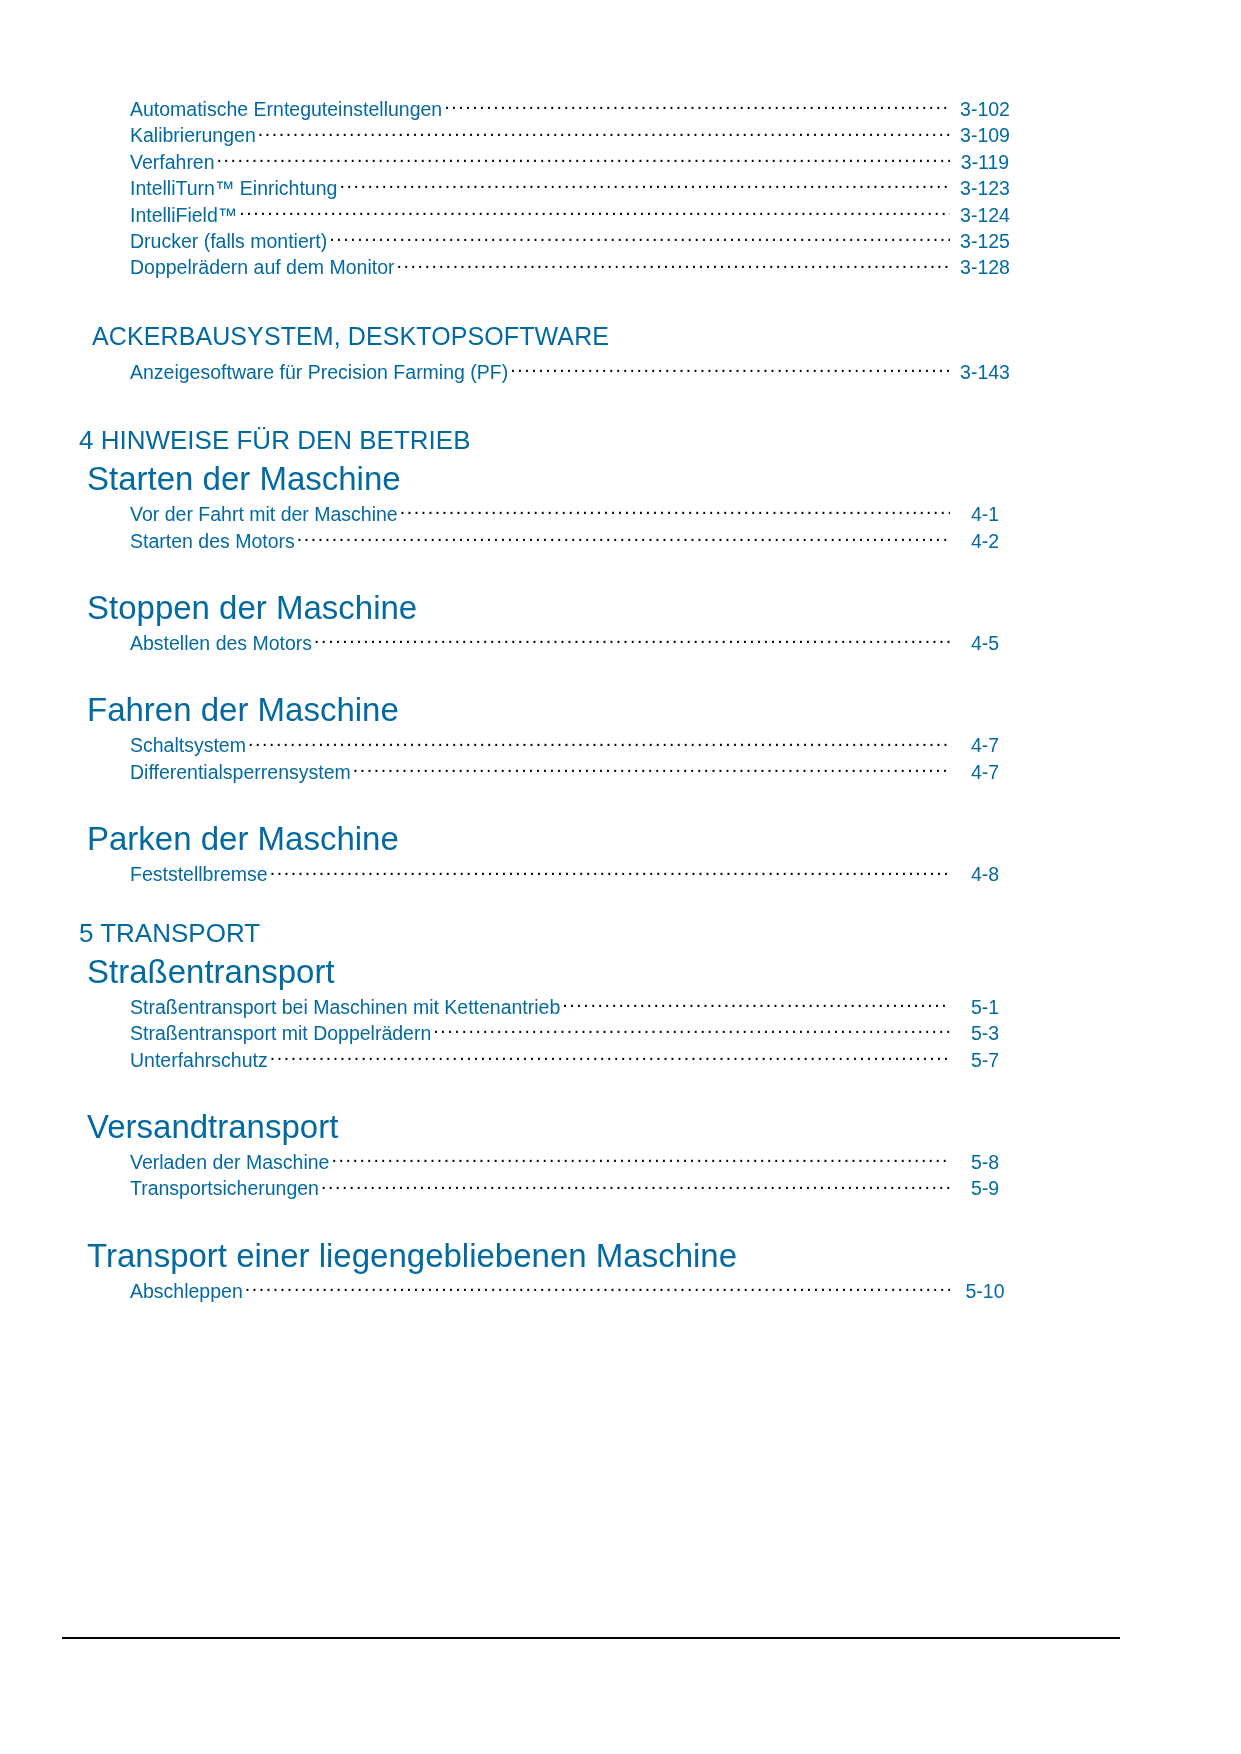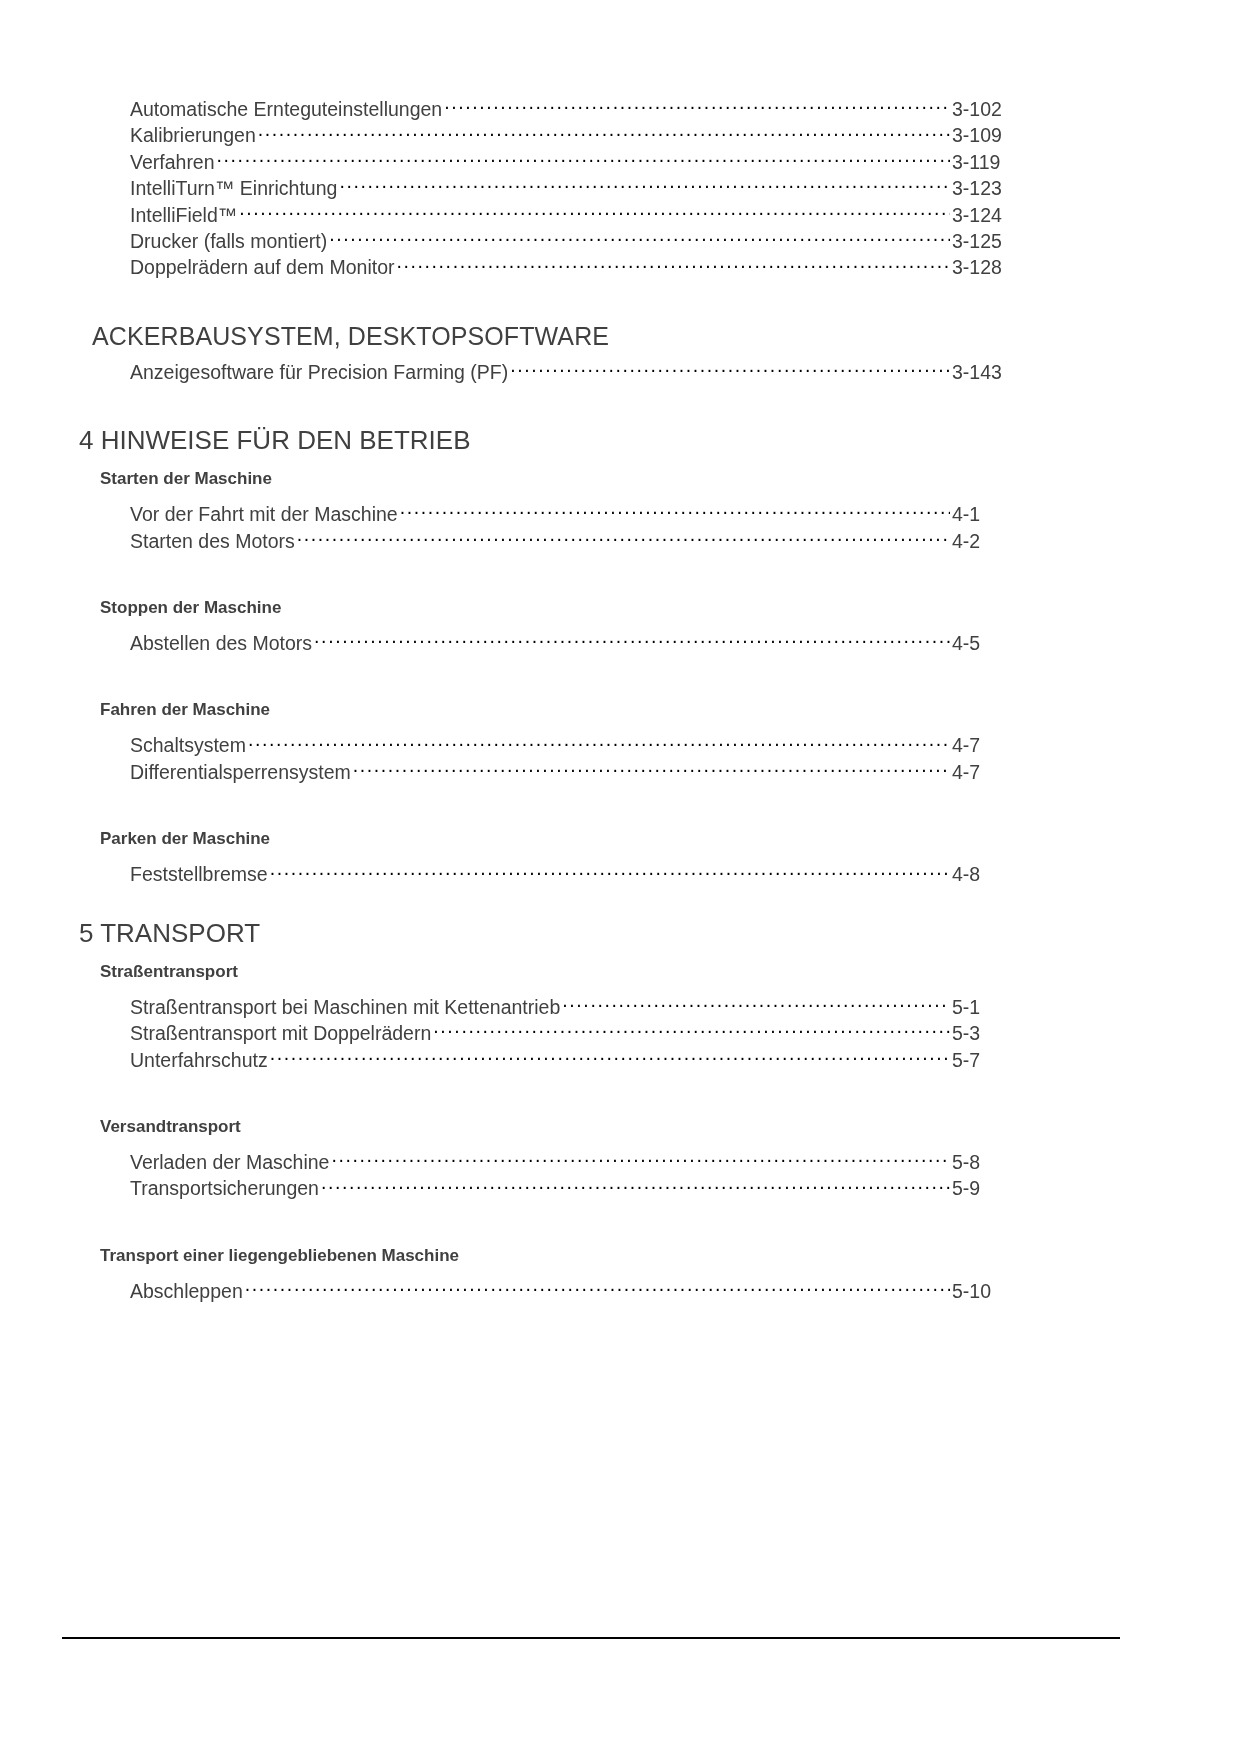--- a/index.html
+++ b/index.html
@@ -7,21 +7,21 @@
     padding: 0;
     background: #ffffff;
   }
   .page {
     position: relative;
     width: 1241px;
     height: 1754px;
     margin: 0 auto;
     background: #ffffff;
     font-family: "Liberation Sans", sans-serif;
-    color: #404040;
+    color: #0369a1;
     box-sizing: border-box;
     overflow: hidden;
   }
   .content {
     position: absolute;
     left: 62px;
     top: 96px;
     width: 1056px;
   }
 
@@ -45,21 +45,21 @@
     content: "................................................................................................................................................................................................";
     position: absolute;
     left: 0;
     bottom: 0.02em;
     white-space: nowrap;
     letter-spacing: 1.6px;
     color: #000;
   }
   .row .page-num {
     white-space: nowrap;
-    text-align: left;
+    text-align: center;
   }
 
   
   .entry {
     font-size: 19.5px;
     line-height: 26.4px;
     margin-left: 68px;
     width: 888px;
   }
   .entry .page-num { min-width: 66px; }
@@ -77,24 +77,24 @@
   }
   
   .chapter-head {
     font-size: 26px;
     line-height: 34px;
     margin-left: 17px;
     font-weight: normal;
   }
   
   .group-head {
-    font-size: 17px;
+    font-size: 33px;
     line-height: 32px;
-    margin-left: 38px;
-    font-weight: bold;
+    margin-left: 25px;
+    font-weight: normal;
   }
 
   .sp-38 { height: 38px; }
   .sp-28 { height: 28px; }
   .sp-6  { height: 6px; }
 
   .footer-rule {
     position: absolute;
     left: 62px;
     top: 1637px;

